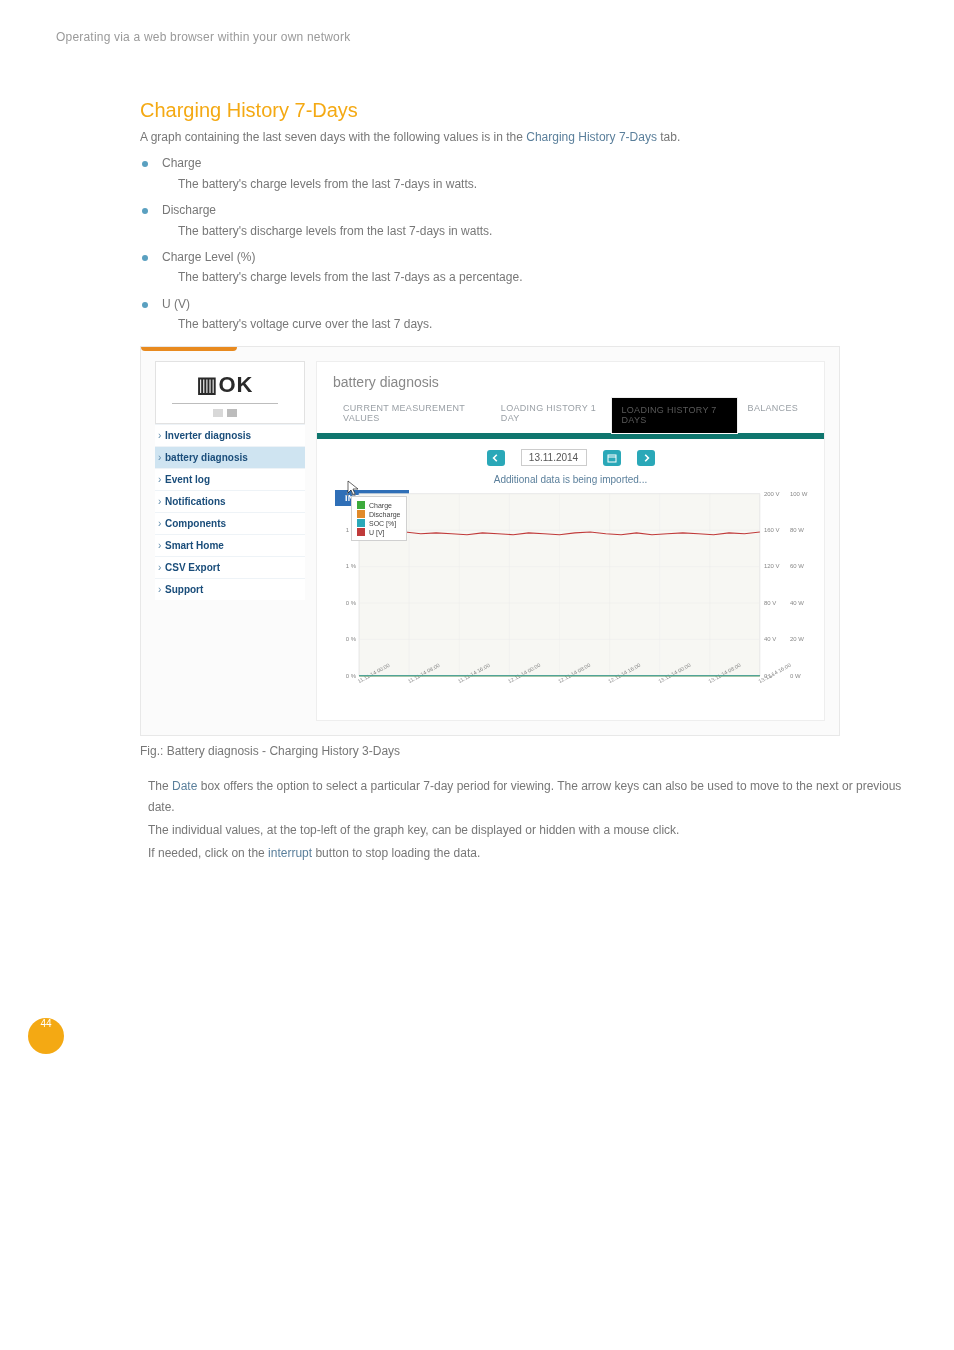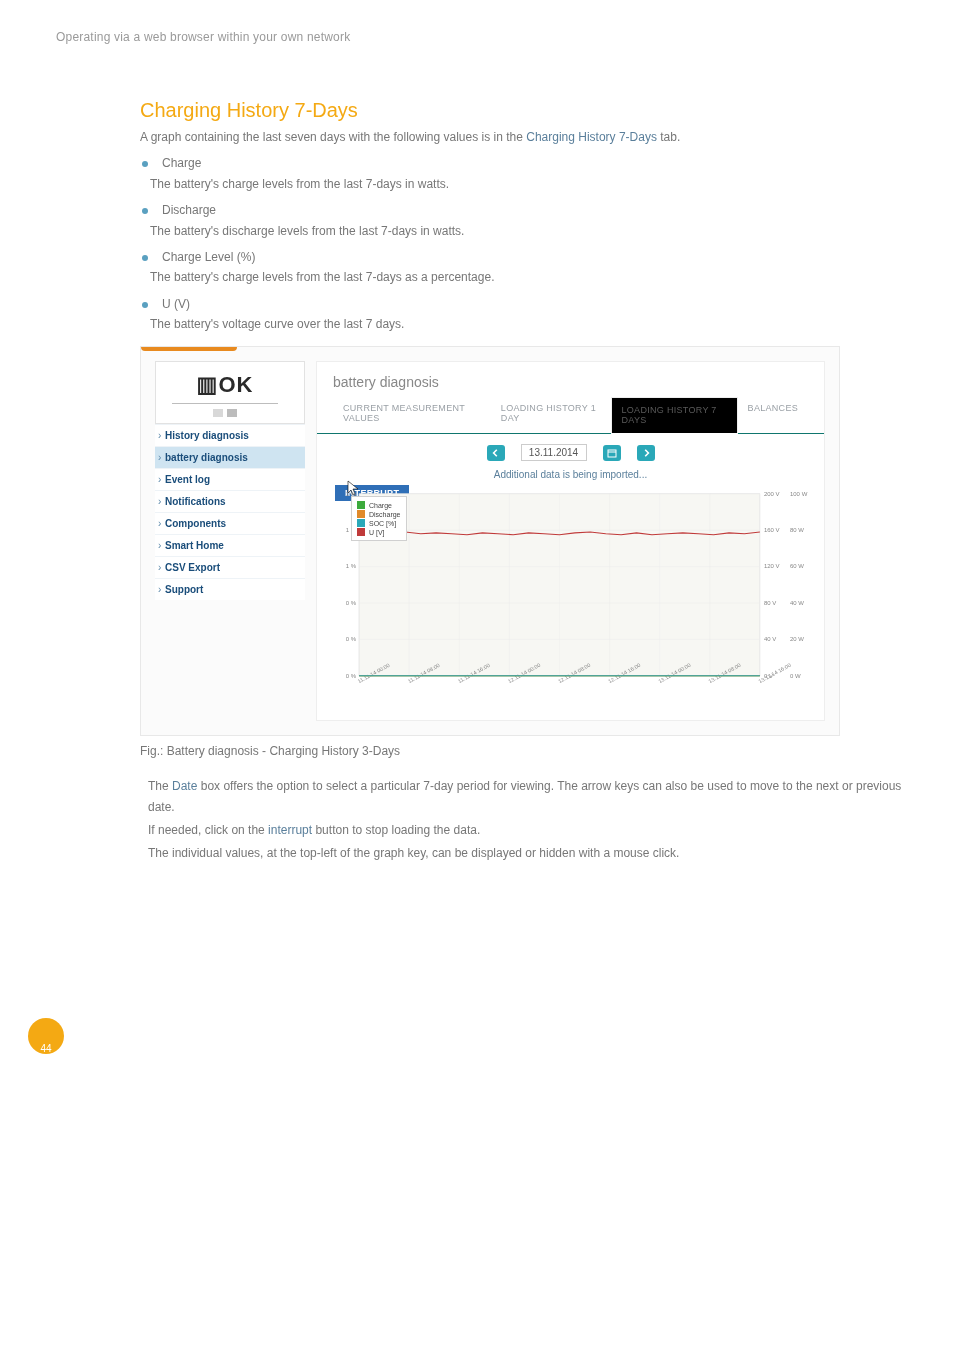--- a/index.html
+++ b/index.html
@@ -75,21 +75,21 @@
   .bullet-dot {
     width: 6px; height: 6px; border-radius: 50%;
     background: var(--dot-blue);
     margin: 8px 14px 0 2px;
     flex-shrink: 0;
   }
   .bullet-label { color: var(--text-body); }
   .bullet-desc {
     font-size: 12px;
     color: var(--text-body);
-    margin-left: 10px;
+    margin-left: 38px;
     line-height: 1.6;
     margin-bottom: 6px;
   }
   .screenshot {
     margin: 12px 0 6px 0;
     border: 1px solid var(--panel-border);
     background: #fbfbfb;
     width: 700px;
     height: 390px;
     position: relative;
@@ -128,21 +128,21 @@
   }
   .main-panel {
     position:absolute; left:175px; top:14px; right:14px; bottom:14px;
     background:#fff; border:1px solid #eee;
   }
   .panel-title {
     font-size:14px; color:#888; padding:12px 16px 6px 16px;
   }
   .tabs {
     display:flex; gap:0; padding:0 16px; font-size:9px; color:#9aa0a6;
-    border-bottom:1px solid #0f766e;
+    border-bottom:6px solid #0f766e;
   }
   .tab { padding:7px 10px 8px 10px; text-transform:uppercase; letter-spacing:0.3px; cursor:pointer;}
   .tab.active { background:#000000; color:#5a5a5a; border:1px solid #eee; border-bottom:1px solid #fff; position:relative; top:1px;}
   .date-row {
     display:flex; justify-content:center; align-items:center; gap:16px;
     padding:10px 0 8px 0;
   }
   .arrow-btn {
     width:18px; height:16px; background:#2aa8b8; border-radius:3px;
     display:flex; align-items:center; justify-content:center; color:#fff; font-size:10px;
@@ -165,21 +165,21 @@
     background:#fff; border:1px solid #d0d0d0; font-size:7px; padding:3px 5px 3px 5px;
   }
   .legend-row { display:flex; align-items:center; gap:4px; margin:1px 0; color:#444;}
   .legend-sw { width:8px; height:8px; }
   .cursor-arrow { position:absolute; left:30px; top:118px; width:12px; height:16px; }
   .fig-caption { font-size:12px; color:var(--text-body); margin:8px 0 18px 0; }
   .para { font-size:12px; color:var(--text-body); line-height:1.75; margin:0 0 2px 8px;}
   .page-num {
     position:absolute; left:28px; bottom:24px;
     width:36px; height:36px; border-radius:50%; background:var(--orange);
-    display:flex; align-items:flex-end; justify-content:center;
+    display:flex; align-items:flex-start; justify-content:center;
     color:#fff; font-size:10px;
   }
 </style>
 </head>
 <body>
 
 <div class="page">
   <div class="header-strip"><span>Operating via a web browser within your own network</span></div>
 
   <div class="content">
@@ -225,21 +225,21 @@
       <div class="sidebar">
         <div class="logo-box">
           <div class="logo-text">▥OK</div>
           <div class="logo-line"></div>
           <div class="logo-sq">
               <span></span>
               <span style="background:#bcbcbc"></span>
             </div>
         </div>
         <div class="nav">
-          <div class="nav-item">History diagnosis</div>
+          <div class="nav-item">Inverter diagnosis</div>
           <div class="nav-item active">battery diagnosis</div>
           <div class="nav-item">Event log</div>
           <div class="nav-item">Notifications</div>
           <div class="nav-item">Components</div>
           <div class="nav-item">Smart Home</div>
           <div class="nav-item">CSV Export</div>
           <div class="nav-item">Support</div>
         </div>
       </div>
 
@@ -347,22 +347,22 @@
           </div>
         </div>
       </div>
     </div>
 
     <div class="fig-caption">Fig.: Battery diagnosis - Charging History 3-Days</div>
 
     <p class="para">
       <span>The </span><span class="link-text">Date</span><span> box offers the option to select a particular 7-day period for viewing. The arrow keys can also be used to move to the next or previous date.</span>
     </p>
+    <p class="para">The individual values, at the top-left of the graph key, can be displayed or hidden with a mouse click.</p>
     <p class="para">
       <span>If needed, click on the </span><span class="link-text">interrupt</span><span> button to stop loading the data.</span>
     </p>
-    <p class="para">The individual values, at the top-left of the graph key, can be displayed or hidden with a mouse click.</p>
   </div>
 
   <div class="page-num">
       <span>44</span>
     </div>
 </div>
 
 </body></html>

